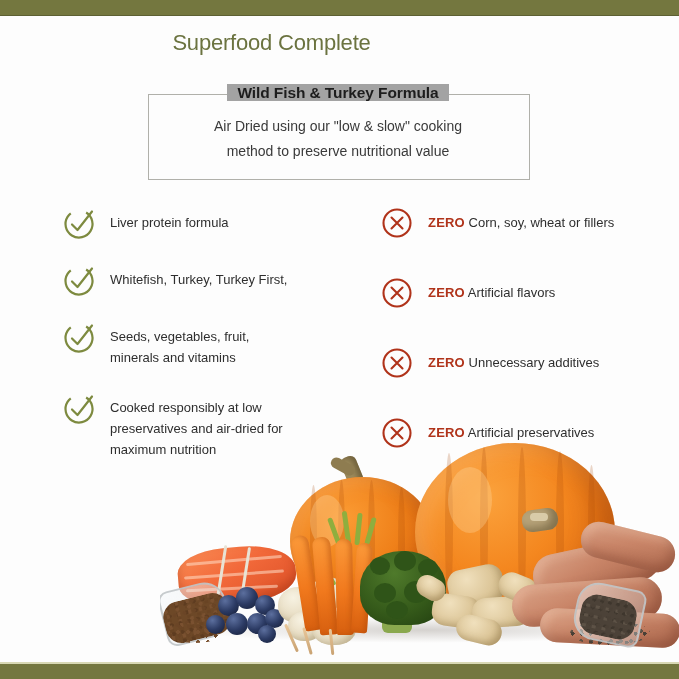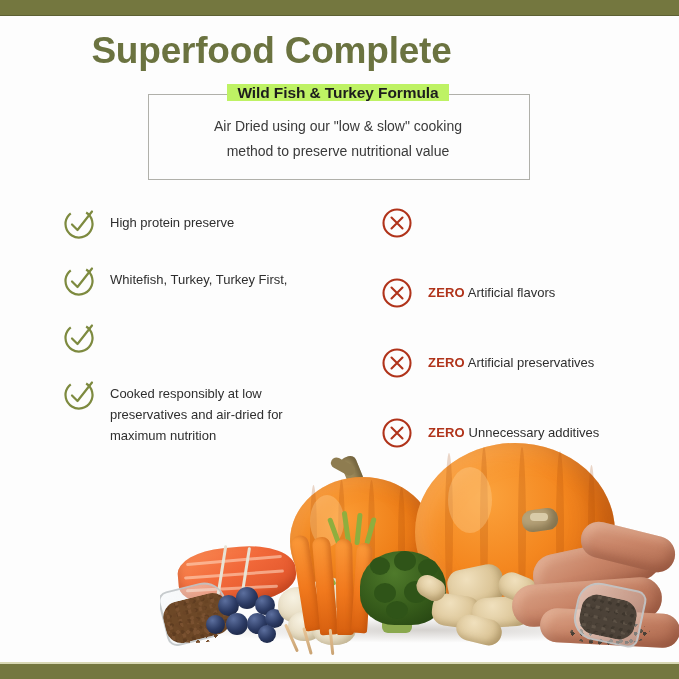--- a/index.html
+++ b/index.html
@@ -14,33 +14,33 @@
 
   
   .bar-top{position:absolute;left:0;top:0;width:679px;height:15px;background:#74773f;}
   .bar-top-edge{position:absolute;left:0;top:15px;width:679px;height:1px;background:#5d6033;}
   .bar-bottom{position:absolute;left:0;top:664px;width:679px;height:15px;background:#74773f;}
   .bar-bottom-edge{position:absolute;left:0;top:662px;width:679px;height:2px;background:#d8d8b4;}
 
   
   .title{
     position:absolute;left:0;top:30px;width:543px;text-align:center;
-    font-size:37px;font-weight:bold;color:#6b7340;letter-spacing:-0.2px;
+    font-size:22px;font-weight:normal;color:#6b7340;letter-spacing:-0.2px;
   }
 
   
   .callout{
     position:absolute;left:148px;top:94px;width:380px;height:84px;
     border:1px solid #b0b0aa;
   }
   .callout-title{
     position:absolute;left:148px;top:84px;width:380px;text-align:center;
   }
   .callout-title span{
-    background:#bef264;padding:0 10px;
+    background:#a3a3a3;padding:0 10px;
     font-size:15.5px;font-weight:bold;color:#1d1d1d;letter-spacing:-0.1px;
   }
   .callout-body{
     position:absolute;left:148px;top:114px;width:380px;text-align:center;
     font-size:14px;color:#3a3a3a;line-height:25px;
   }
 
   
   .col{position:absolute;}
   .col-left{left:62px;top:206px;width:300px;}
@@ -224,21 +224,21 @@
   <div class="col col-left">
 
     <div class="item">
       <span class="icon">
         <svg viewBox="0 0 34 34">
             <circle cx="17" cy="18" r="13.5" fill="none" stroke="#7d8a3f" stroke-width="2.2" stroke-dasharray="68 20" transform="rotate(-58 17 18)"></circle>
             <path d="M10 18.5 L15.5 24 L30 5.5" fill="none" stroke="#7d8a3f" stroke-width="2.2" stroke-linecap="round" stroke-linejoin="round"></path>
           </svg>
       </span>
       <div class="item-text">
-        <span>High protein preserve</span>
+        <span>Liver protein formula</span>
       </div>
     </div>
 
     <div class="item">
       <span class="icon">
         <svg viewBox="0 0 34 34">
             <circle cx="17" cy="18" r="13.5" fill="none" stroke="#7d8a3f" stroke-width="2.2" stroke-dasharray="68 20" transform="rotate(-58 17 18)"></circle>
             <path d="M10 18.5 L15.5 24 L30 5.5" fill="none" stroke="#7d8a3f" stroke-width="2.2" stroke-linecap="round" stroke-linejoin="round"></path>
           </svg>
       </span>
@@ -247,20 +247,24 @@
       </div>
     </div>
 
     <div class="item">
       <span class="icon">
         <svg viewBox="0 0 34 34">
             <circle cx="17" cy="18" r="13.5" fill="none" stroke="#7d8a3f" stroke-width="2.2" stroke-dasharray="68 20" transform="rotate(-58 17 18)"></circle>
             <path d="M10 18.5 L15.5 24 L30 5.5" fill="none" stroke="#7d8a3f" stroke-width="2.2" stroke-linecap="round" stroke-linejoin="round"></path>
           </svg>
       </span>
+      <div class="item-text">
+        <span>Seeds, vegetables, fruit,</span><br>
+        <span>minerals and vitamins</span>
+      </div>
     </div>
 
     <div class="item">
       <span class="icon">
         <svg viewBox="0 0 34 34">
             <circle cx="17" cy="18" r="13.5" fill="none" stroke="#7d8a3f" stroke-width="2.2" stroke-dasharray="68 20" transform="rotate(-58 17 18)"></circle>
             <path d="M10 18.5 L15.5 24 L30 5.5" fill="none" stroke="#7d8a3f" stroke-width="2.2" stroke-linecap="round" stroke-linejoin="round"></path>
           </svg>
       </span>
       <div class="item-text">
@@ -274,20 +278,24 @@
 
   <div class="col col-right">
 
     <div class="item">
       <span class="icon">
         <svg viewBox="0 0 34 34">
             <circle cx="17" cy="17" r="13.5" fill="none" stroke="#b0331a" stroke-width="2.1"></circle>
             <path d="M11.5 11.5 L22.5 22.5 M22.5 11.5 L11.5 22.5" stroke="#b0331a" stroke-width="2.1" stroke-linecap="round"></path>
           </svg>
       </span>
+      <div class="item-text">
+        <span class="zero">ZERO</span>
+        <span class="zero-rest">Corn, soy, wheat or fillers</span>
+      </div>
     </div>
 
     <div class="item">
       <span class="icon">
         <svg viewBox="0 0 34 34">
             <circle cx="17" cy="17" r="13.5" fill="none" stroke="#b0331a" stroke-width="2.1"></circle>
             <path d="M11.5 11.5 L22.5 22.5 M22.5 11.5 L11.5 22.5" stroke="#b0331a" stroke-width="2.1" stroke-linecap="round"></path>
           </svg>
       </span>
       <div class="item-text">
@@ -298,34 +306,34 @@
 
     <div class="item">
       <span class="icon">
         <svg viewBox="0 0 34 34">
             <circle cx="17" cy="17" r="13.5" fill="none" stroke="#b0331a" stroke-width="2.1"></circle>
             <path d="M11.5 11.5 L22.5 22.5 M22.5 11.5 L11.5 22.5" stroke="#b0331a" stroke-width="2.1" stroke-linecap="round"></path>
           </svg>
       </span>
       <div class="item-text">
         <span class="zero">ZERO</span>
-        <span class="zero-rest">Artificial preservatives</span>
+        <span class="zero-rest">Unnecessary additives</span>
       </div>
     </div>
 
     <div class="item">
       <span class="icon">
         <svg viewBox="0 0 34 34">
             <circle cx="17" cy="17" r="13.5" fill="none" stroke="#b0331a" stroke-width="2.1"></circle>
             <path d="M11.5 11.5 L22.5 22.5 M22.5 11.5 L11.5 22.5" stroke="#b0331a" stroke-width="2.1" stroke-linecap="round"></path>
           </svg>
       </span>
       <div class="item-text">
         <span class="zero">ZERO</span>
-        <span class="zero-rest">Unnecessary additives</span>
+        <span class="zero-rest">Artificial preservatives</span>
       </div>
     </div>
 
   </div>
 
   <div class="photo">
     <div class="shadow"></div>
 
     <div class="stem-small"></div>
     <div class="stem-small2"></div>

